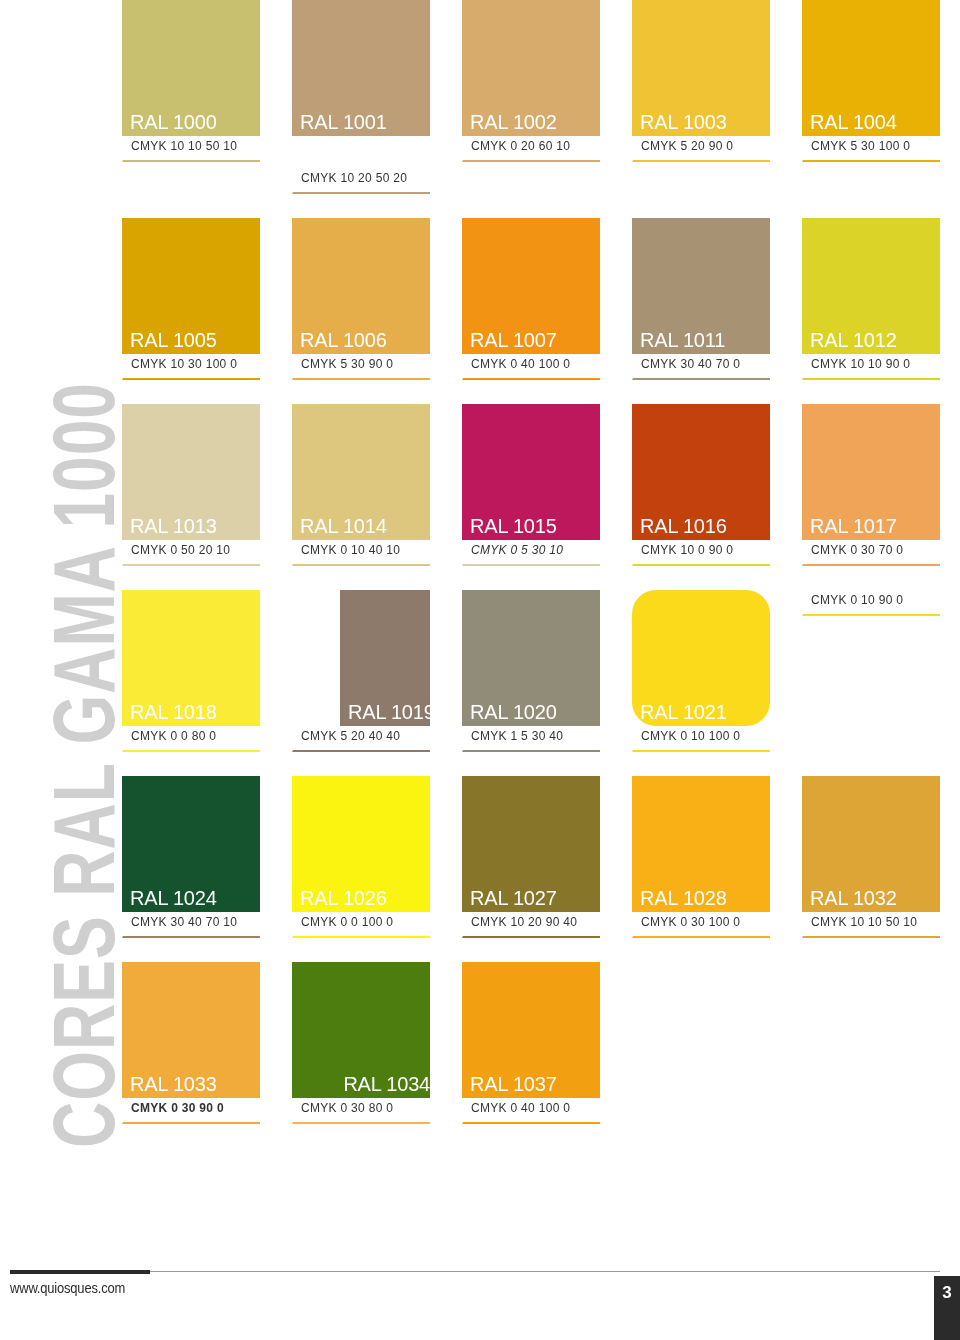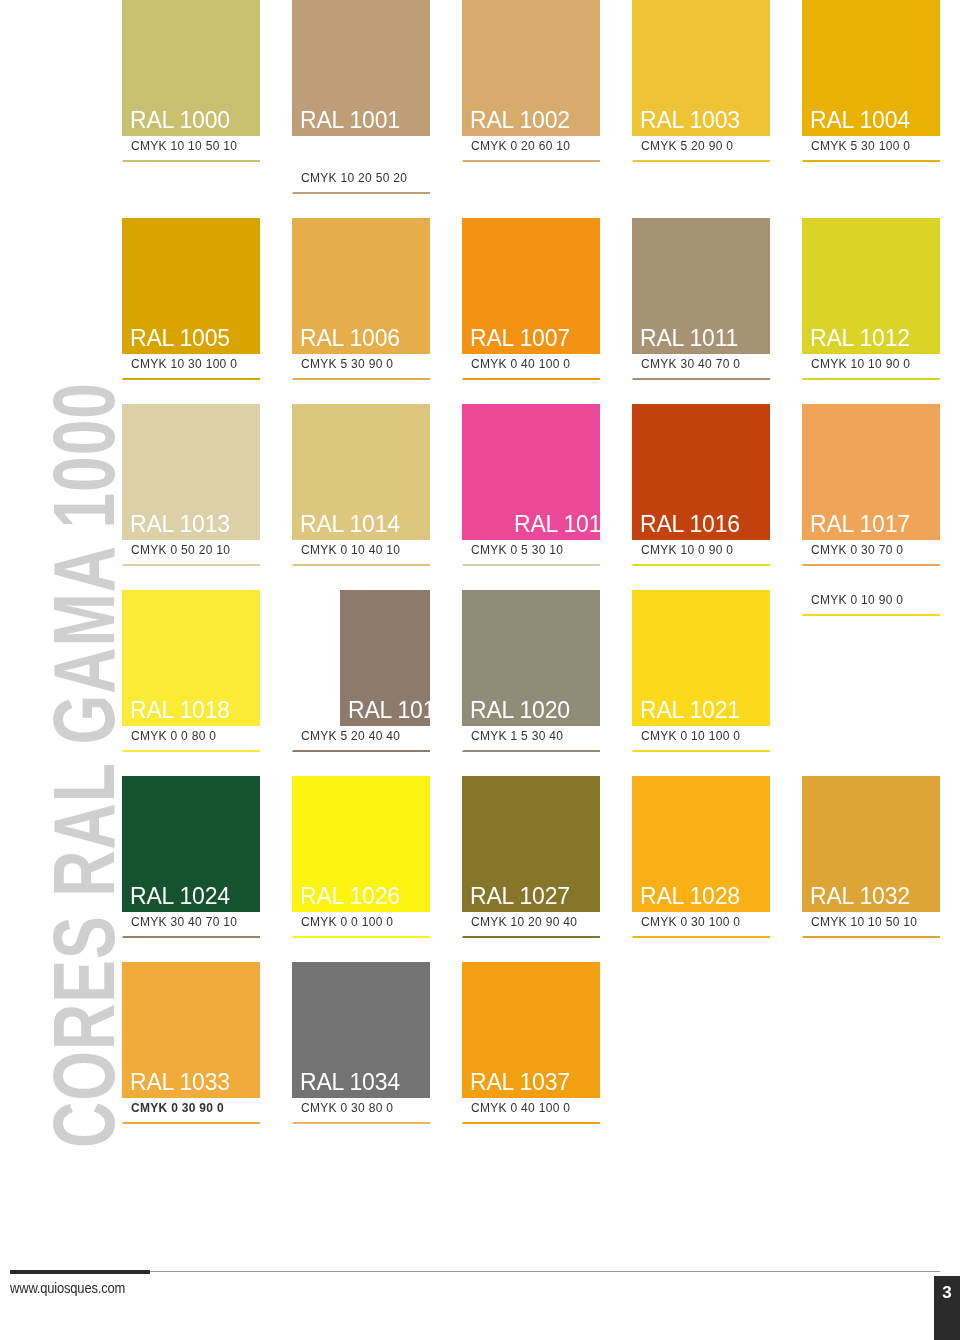--- a/index.html
+++ b/index.html
@@ -65,21 +65,21 @@
 
   .swatch-color {
     height: 136px;
     position: relative;
     display: flex;
     align-items: flex-end;
     box-sizing: border-box;
   }
   .swatch-name {
     font-family: "Liberation Sans", sans-serif;
-    font-size: 23px;
+    font-size: 20px;
     font-weight: normal;
     color: #ffffff;
     padding: 0 0 4px 8px;
     letter-spacing: -0.2px;
     white-space: nowrap;
     line-height: 1;
   }
   .swatch-cmyk-wrap {
     background: #ffffff;
     border-bottom: 2px solid #c8c8c8;
@@ -256,24 +256,24 @@
       </div>
       <div class="swatch-cell">
         <div class="swatch-color" style="background: rgb(221, 198, 126);">
           <div class="swatch-name">RAL 1014</div>
         </div>
         <div class="swatch-cmyk-wrap" style="border-bottom-color: rgb(221, 198, 126);">
           <div class="swatch-cmyk">CMYK 0 10 40 10</div>
         </div>
       </div>
       <div class="swatch-cell">
-        <div class="swatch-color" style="background: #ec4899; padding-left: 44px;">
+        <div class="swatch-color" style="background: #be185d;">
           <div class="swatch-name">RAL 1015</div>
         </div>
-        <div class="swatch-cmyk-wrap" style="border-bottom-color: rgb(214, 207, 177);">
+        <div class="swatch-cmyk-wrap" style="border-bottom-color: rgb(214, 207, 177); font-style: italic;">
           <div class="swatch-cmyk">CMYK 0 5 30 10</div>
         </div>
       </div>
       <div class="swatch-cell">
         <div class="swatch-color" style="background: #c2410c;">
           <div class="swatch-name">RAL 1016</div>
         </div>
         <div class="swatch-cmyk-wrap" style="border-bottom-color: rgb(217, 224, 33);">
           <div class="swatch-cmyk">CMYK 10 0 90 0</div>
         </div>
@@ -306,21 +306,21 @@
       </div>
       <div class="swatch-cell">
         <div class="swatch-color" style="background: rgb(145, 140, 119);">
           <div class="swatch-name">RAL 1020</div>
         </div>
         <div class="swatch-cmyk-wrap" style="border-bottom-color: rgb(145, 140, 119);">
           <div class="swatch-cmyk">CMYK 1 5 30 40</div>
         </div>
       </div>
       <div class="swatch-cell">
-        <div class="swatch-color" style="background: rgb(250, 218, 27);">
+        <div class="swatch-color" style="background: rgb(250, 218, 27); border-radius: 24px;">
           <div class="swatch-name">RAL 1021</div>
         </div>
         <div class="swatch-cmyk-wrap" style="border-bottom-color: rgb(250, 218, 27);">
           <div class="swatch-cmyk">CMYK 0 10 100 0</div>
         </div>
       </div>
       <div class="swatch-cell">
         <div class="swatch-cmyk-wrap" style="border-bottom-color: rgb(250, 218, 27);">
           <div class="swatch-cmyk">CMYK 0 10 90 0</div>
         </div>
@@ -371,21 +371,21 @@
     <div class="swatch-row">
       <div class="swatch-cell">
         <div class="swatch-color" style="background: rgb(240, 171, 58);">
           <div class="swatch-name">RAL 1033</div>
         </div>
         <div class="swatch-cmyk-wrap" style="border-bottom-color: rgb(240, 171, 58); font-weight: bold;">
           <div class="swatch-cmyk">CMYK 0 30 90 0</div>
         </div>
       </div>
       <div class="swatch-cell">
-        <div class="swatch-color" style="background: #737373;">
+        <div class="swatch-color" style="background: #4d7c0f; justify-content: flex-end;">
           <div class="swatch-name">RAL 1034</div>
         </div>
         <div class="swatch-cmyk-wrap" style="border-bottom-color: rgb(241, 177, 97);">
           <div class="swatch-cmyk">CMYK 0 30 80 0</div>
         </div>
       </div>
       <div class="swatch-cell">
         <div class="swatch-color" style="background: rgb(242, 159, 18); text-align: center;">
           <div class="swatch-name">RAL 1037</div>
         </div>

